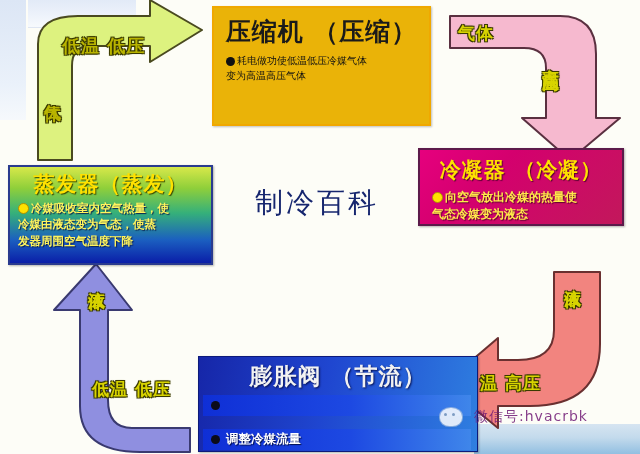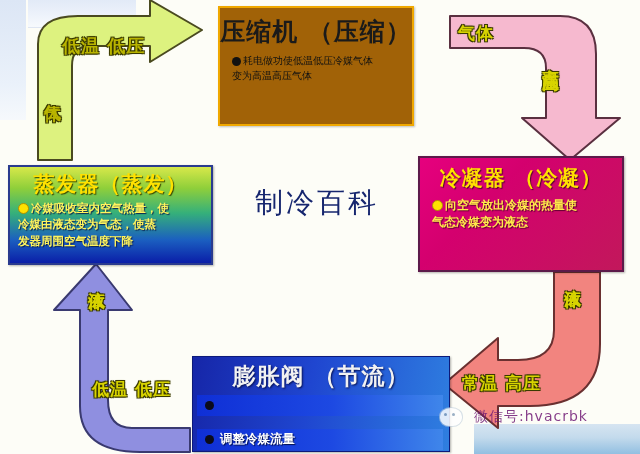--- a/index.html
+++ b/index.html
@@ -44,39 +44,39 @@
     pointer-events:none;
   }
   .alabel.vert{writing-mode:vertical-rl;text-orientation:upright;letter-spacing:2px;}
   .alabel.olive{color:#b9b400;}
 
   
   .box{position:absolute;box-sizing:border-box;}
 
   
   #box-compressor{
-    left:218px;top:6px;width:196px;height:120px;
-    background:#a16207;
+    left:212px;top:6px;width:219px;height:120px;
+    background:#eab308;
     border:2px solid #f0a800;
     box-shadow:1px 1px 2px rgba(0,0,0,.25);
   }
   #box-compressor .btitle{
     margin:7px 0 0 0;text-align:center;
     font-size:25px;font-weight:bold;color:#1a1a1a;
     font-family:"DejaVu Sans","Liberation Sans",sans-serif;
     letter-spacing:1px;
   }
   #box-compressor .bbody{
     margin:6px 10px 0 12px;font-size:10px;font-weight:normal;
     color:#111;line-height:1.45;
   }
 
   
   #box-condenser{
-    left:418px;top:156px;width:206px;height:116px;
+    left:418px;top:148px;width:206px;height:78px;
     background:linear-gradient(135deg,#e6007e 0%,#d4006e 35%,#c2185b 100%);
     border:2px solid #5c1a4a;
     box-shadow:1px 1px 2px rgba(0,0,0,.3);
   }
   #box-condenser .btitle{
     margin:6px 0 0 0;text-align:center;
     font-size:21px;font-weight:bold;color:#ffe100;
     text-shadow:1px 1px 1px #5a0030;
     letter-spacing:1px;
   }
@@ -97,21 +97,21 @@
     font-size:21px;font-weight:bold;color:#ffe100;
     text-shadow:1px 1px 1px #3a4a00;letter-spacing:1px;
   }
   #box-evaporator .bbody{
     margin:2px 6px 0 8px;font-size:11.5px;font-weight:bold;
     color:#fff45c;line-height:1.42;text-shadow:1px 1px 1px #0a2050;
   }
 
   
   #box-expansion{
-    left:192px;top:356px;width:258px;height:96px;
+    left:198px;top:356px;width:280px;height:96px;
     background:linear-gradient(100deg,#1626a8 0%,#1f46d0 45%,#2f7fe0 100%);
     border:1px solid #0d1a7a;
     box-shadow:1px 1px 2px rgba(0,0,0,.3);
     overflow:hidden;
   }
   #box-expansion .btitle{
     margin:4px 0 0 0;text-align:center;
     font-size:23px;font-weight:bold;color:#f2f2f2;
     text-shadow:1px 1px 2px #061050;letter-spacing:1px;
   }

